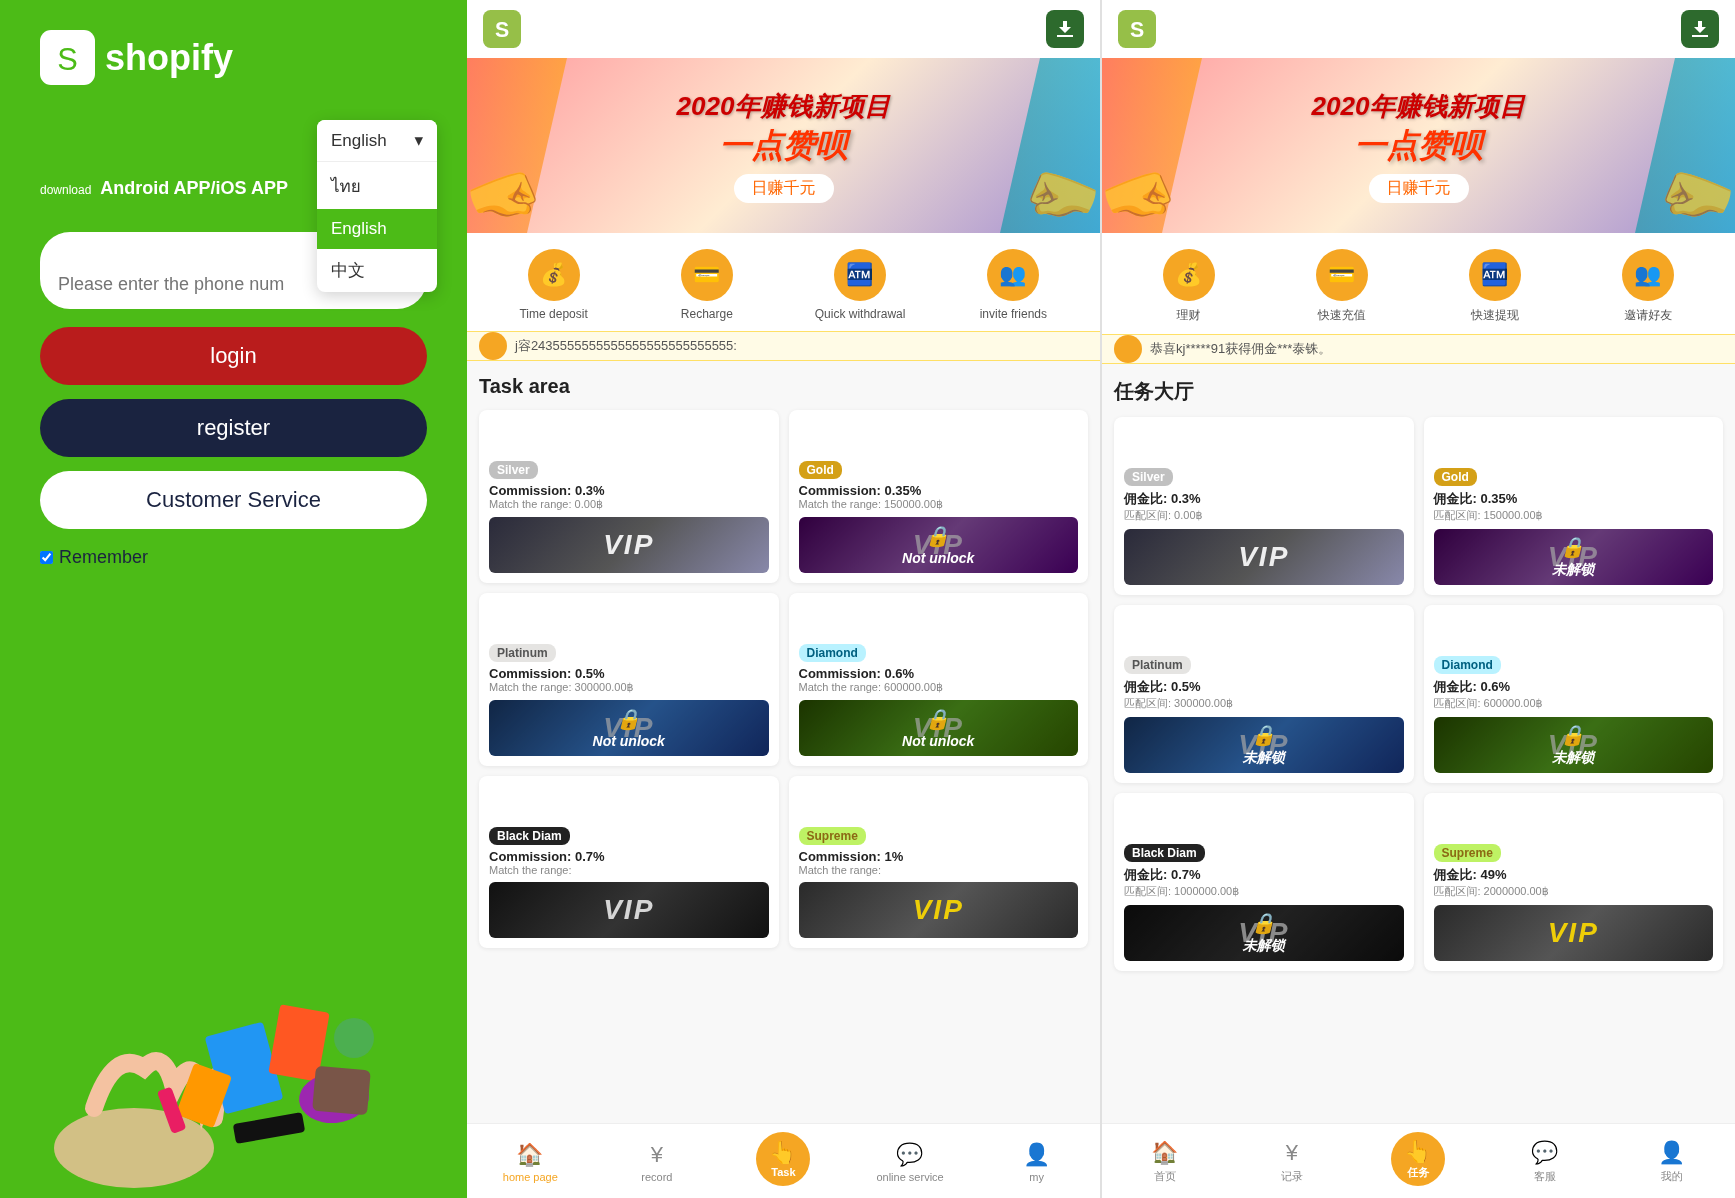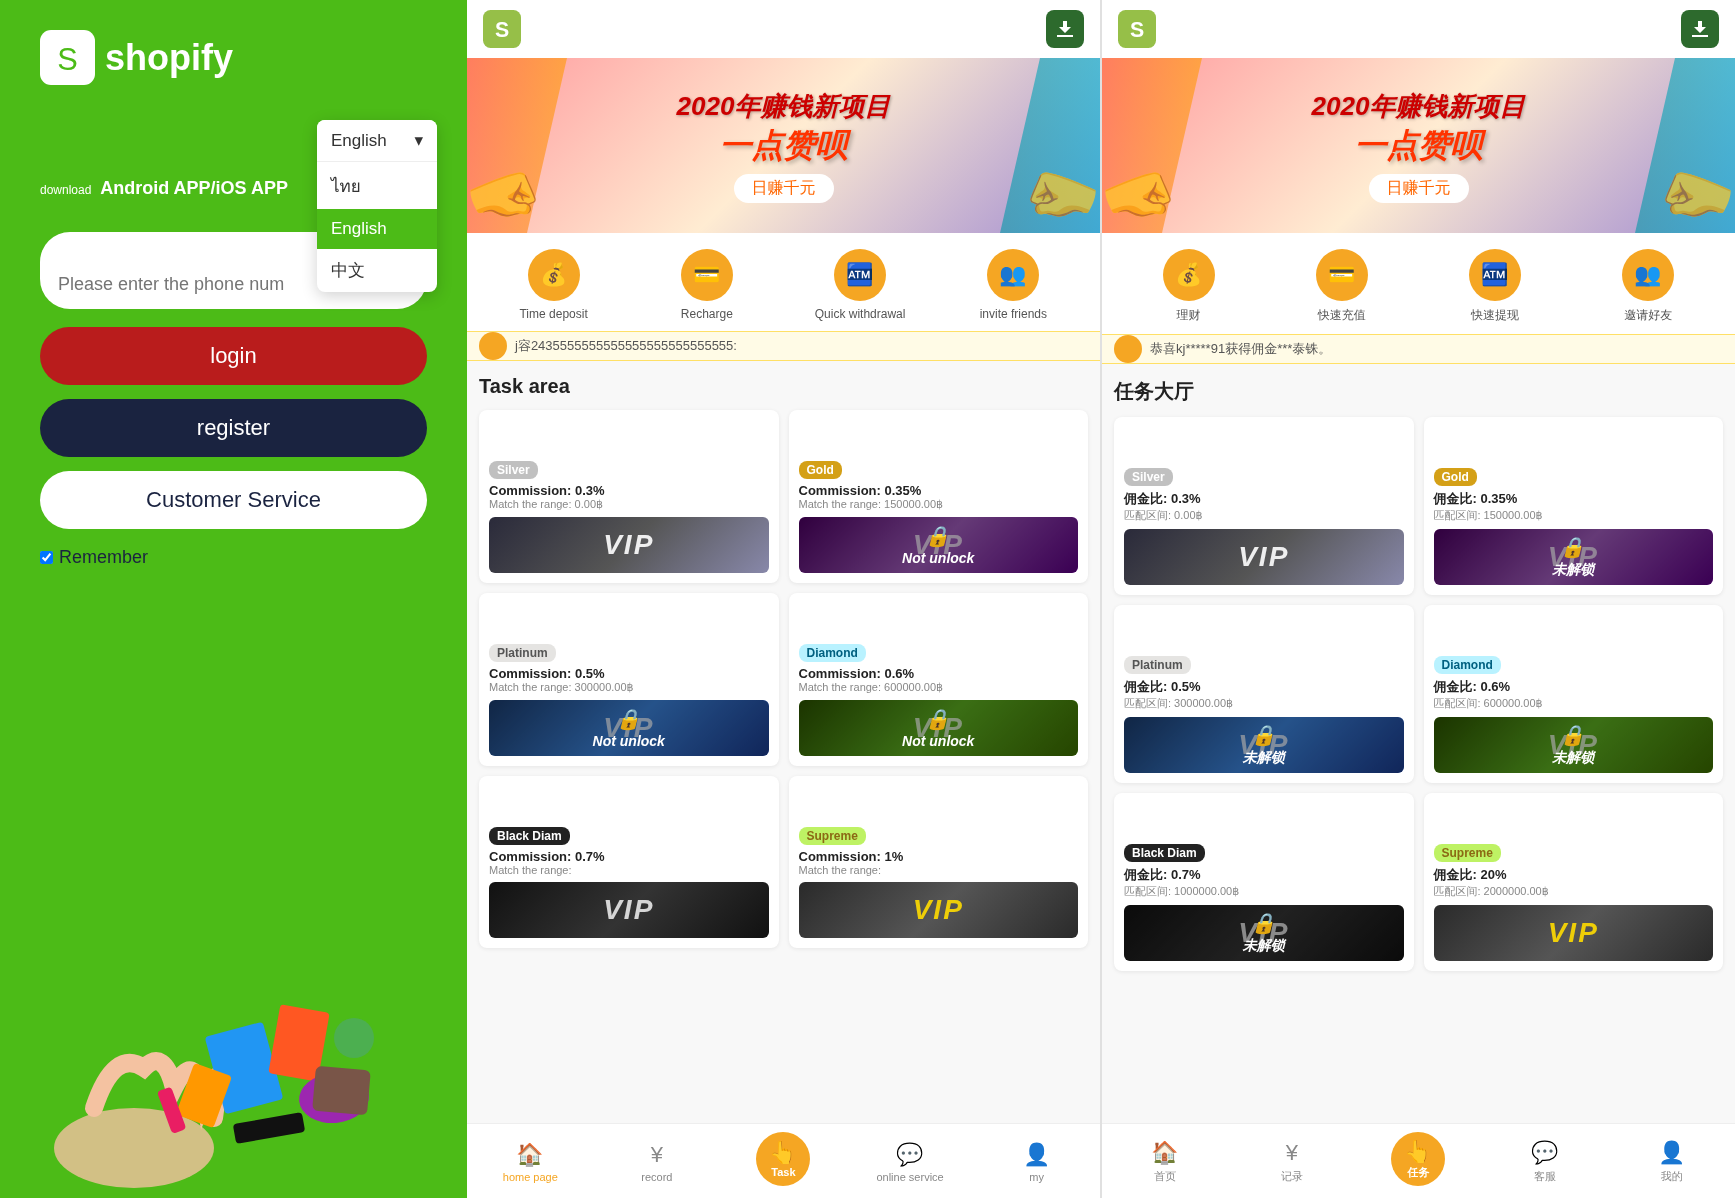--- a/index.html
+++ b/index.html
@@ -754,21 +754,21 @@
               <span style="font-size:28px;letter-spacing:2px;color:rgba(255,255,255,0.8);">VIP</span>
               <div class="vip-unlock-overlay">
                 <span class="lock-icon-svg">🔒</span>
                 <span>未解锁</span>
               </div>
             </div>
           </div>
 
           <div class="vip-card">
             <div class="vip-badge badge-supreme">Supreme</div>
-            <div class="vip-commission">佣金比: 20%</div>
+            <div class="vip-commission">佣金比: 49%</div>
             <div class="vip-range">匹配区间: 2000000.00฿</div>
             <div class="vip-img vip-img-supreme">
               <span style="font-size:28px;letter-spacing:2px;color:rgba(255,220,0,0.9);">VIP</span>
             </div>
           </div>
 
         </div>
       </div>
 
       <div class="bottom-nav">

